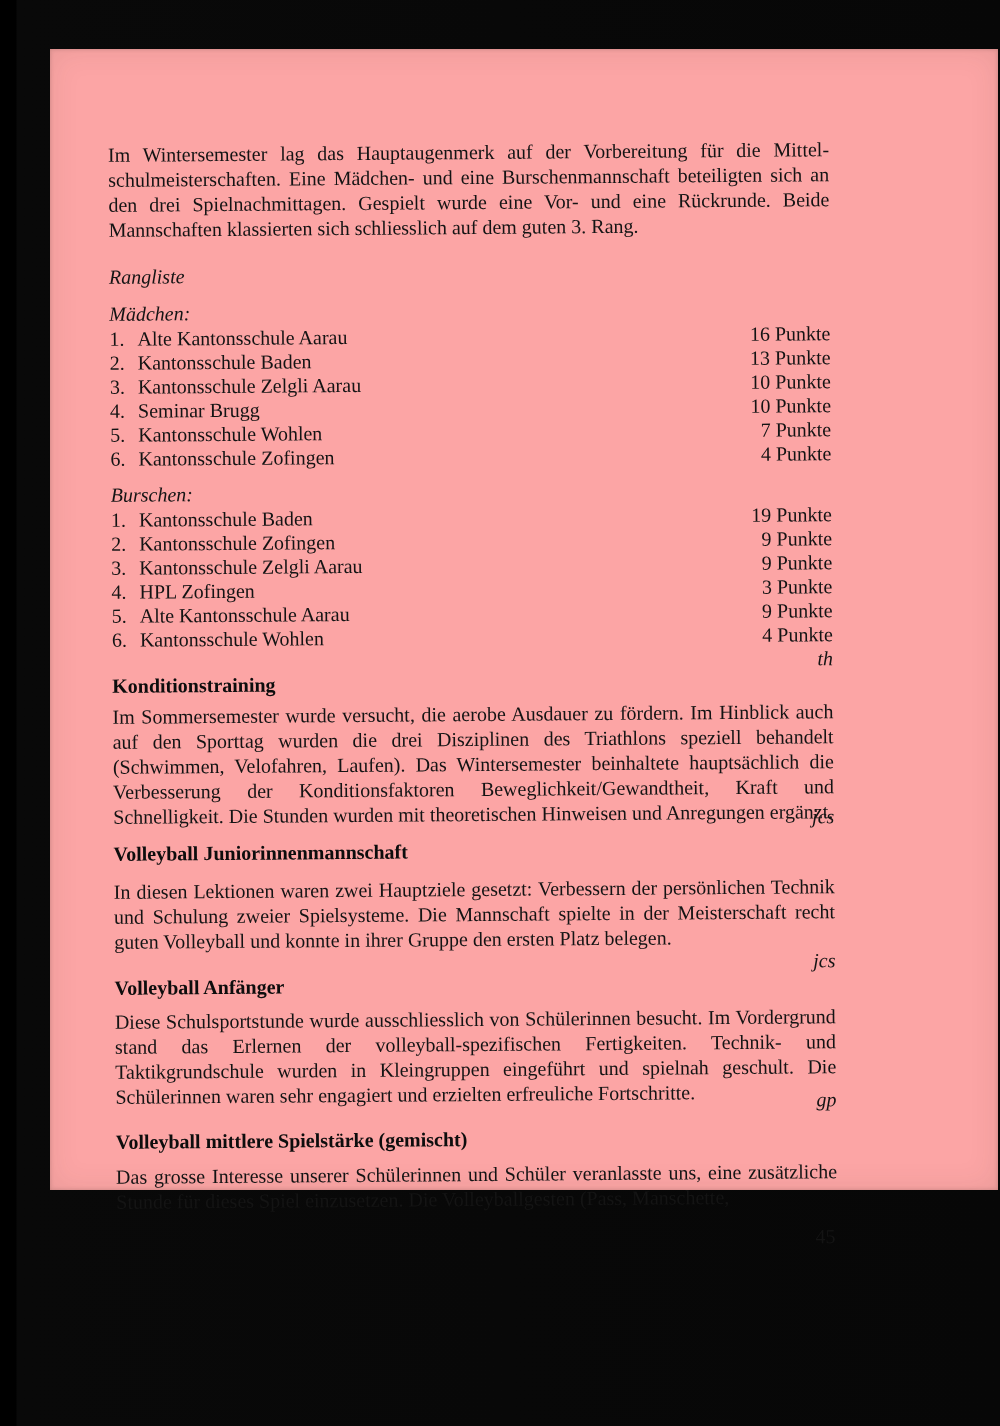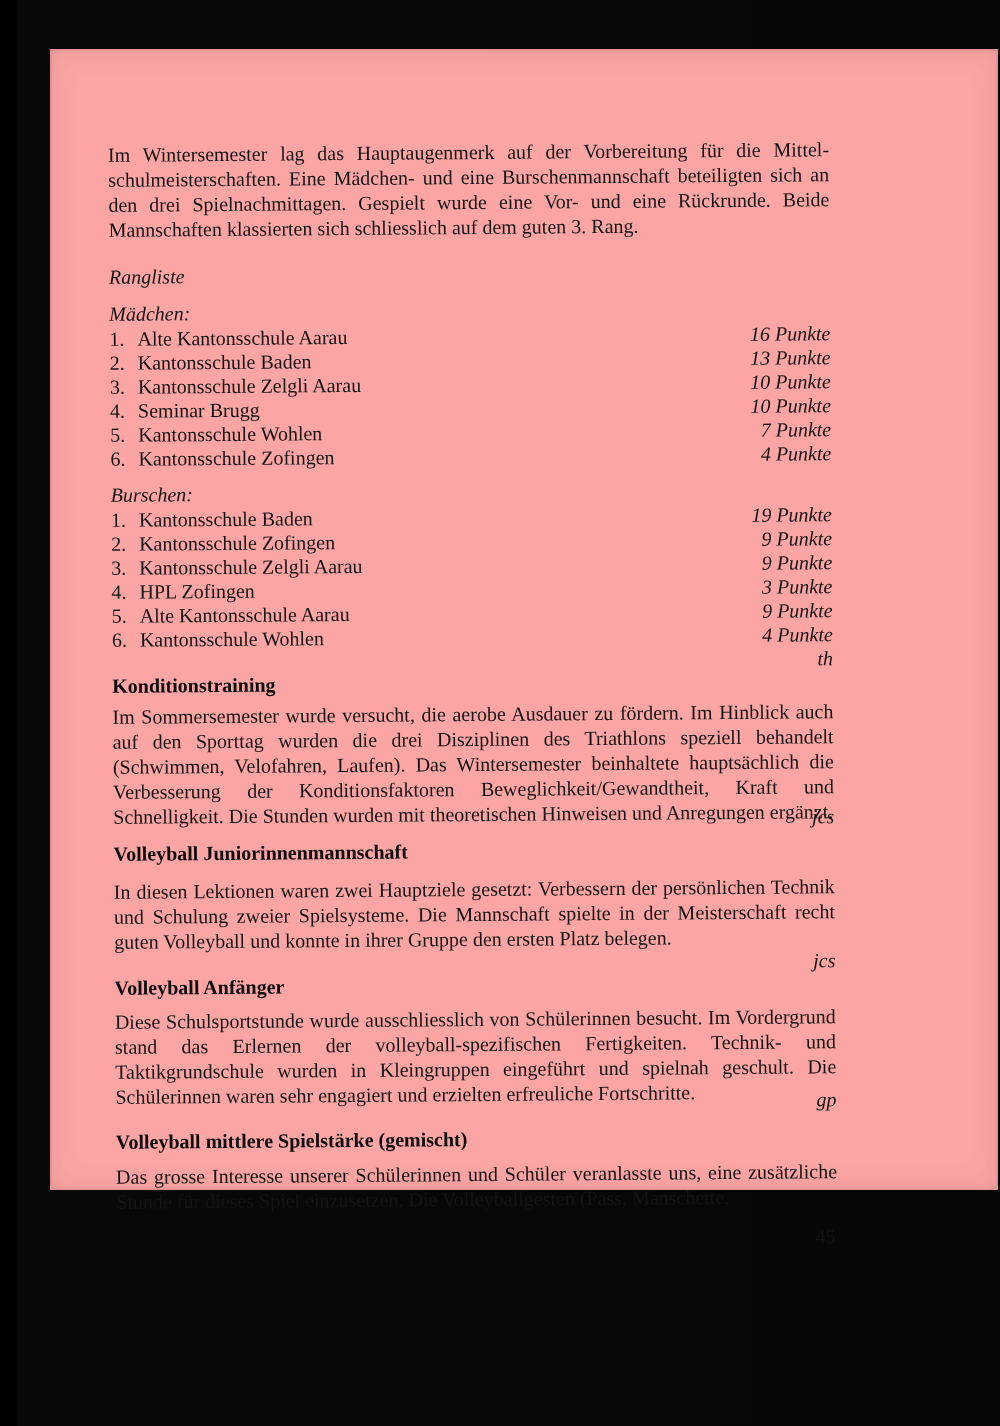--- a/index.html
+++ b/index.html
@@ -58,21 +58,20 @@
   }
   .rank-num {
     display: inline-block;
     width: 28px;
     flex: 0 0 28px;
   }
   .rank-name { flex: 1 1 auto; }
   .rank-points {
     flex: 0 0 auto;
     text-align: left;
-    font-style: italic;
   }
   .sig {
     font-style: italic;
     text-align: right;
     line-height: 20px;
     margin: 0;
   }
   .sig-th { margin-top: 2px; }
   .sig-flow { margin-top: -18px; }
   .sig-own { margin-top: 1px; }

